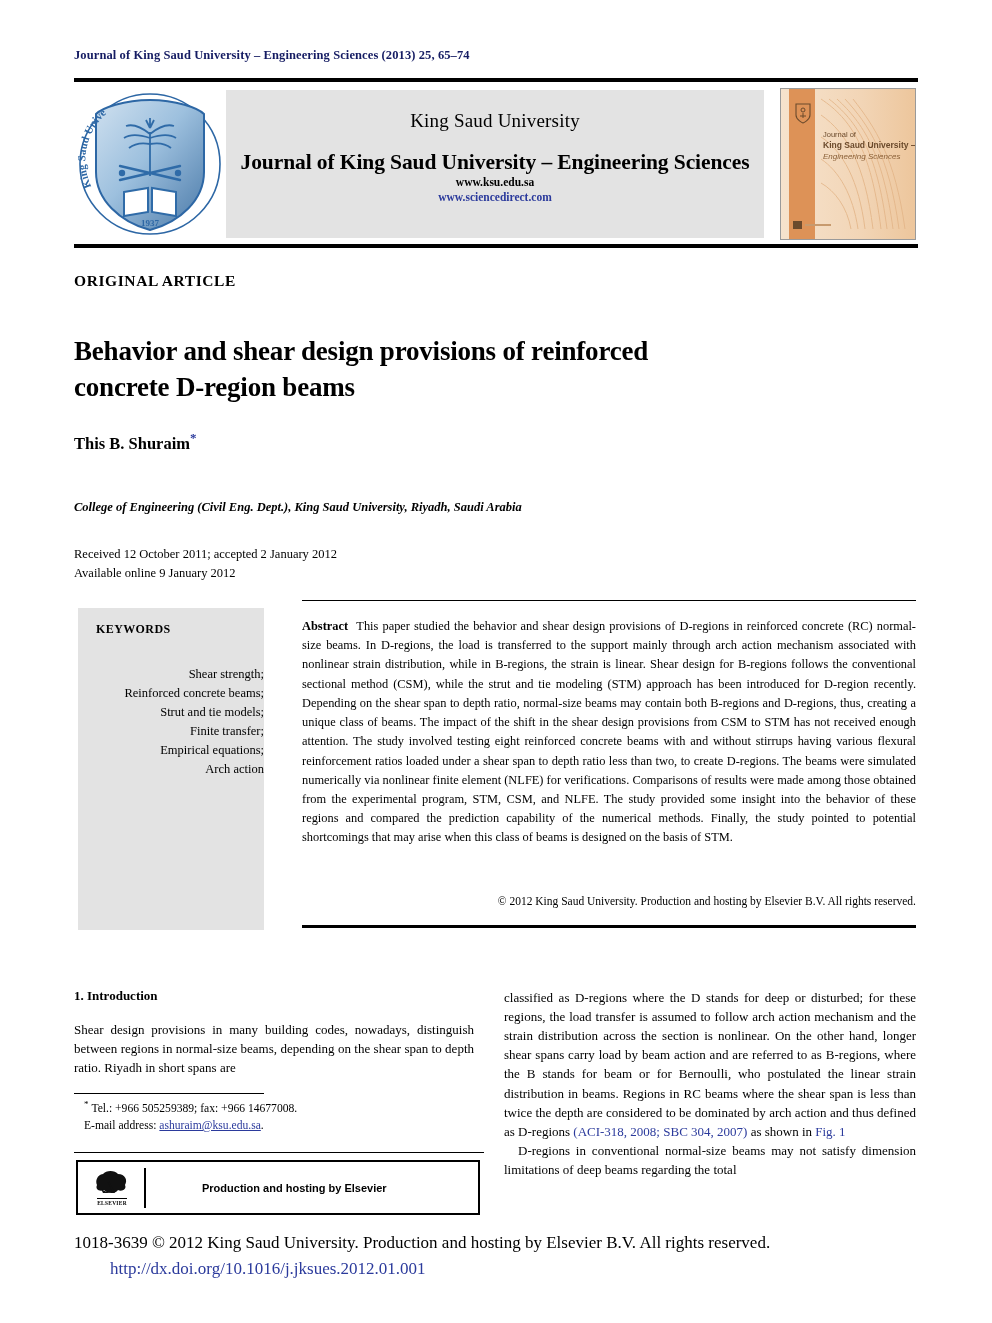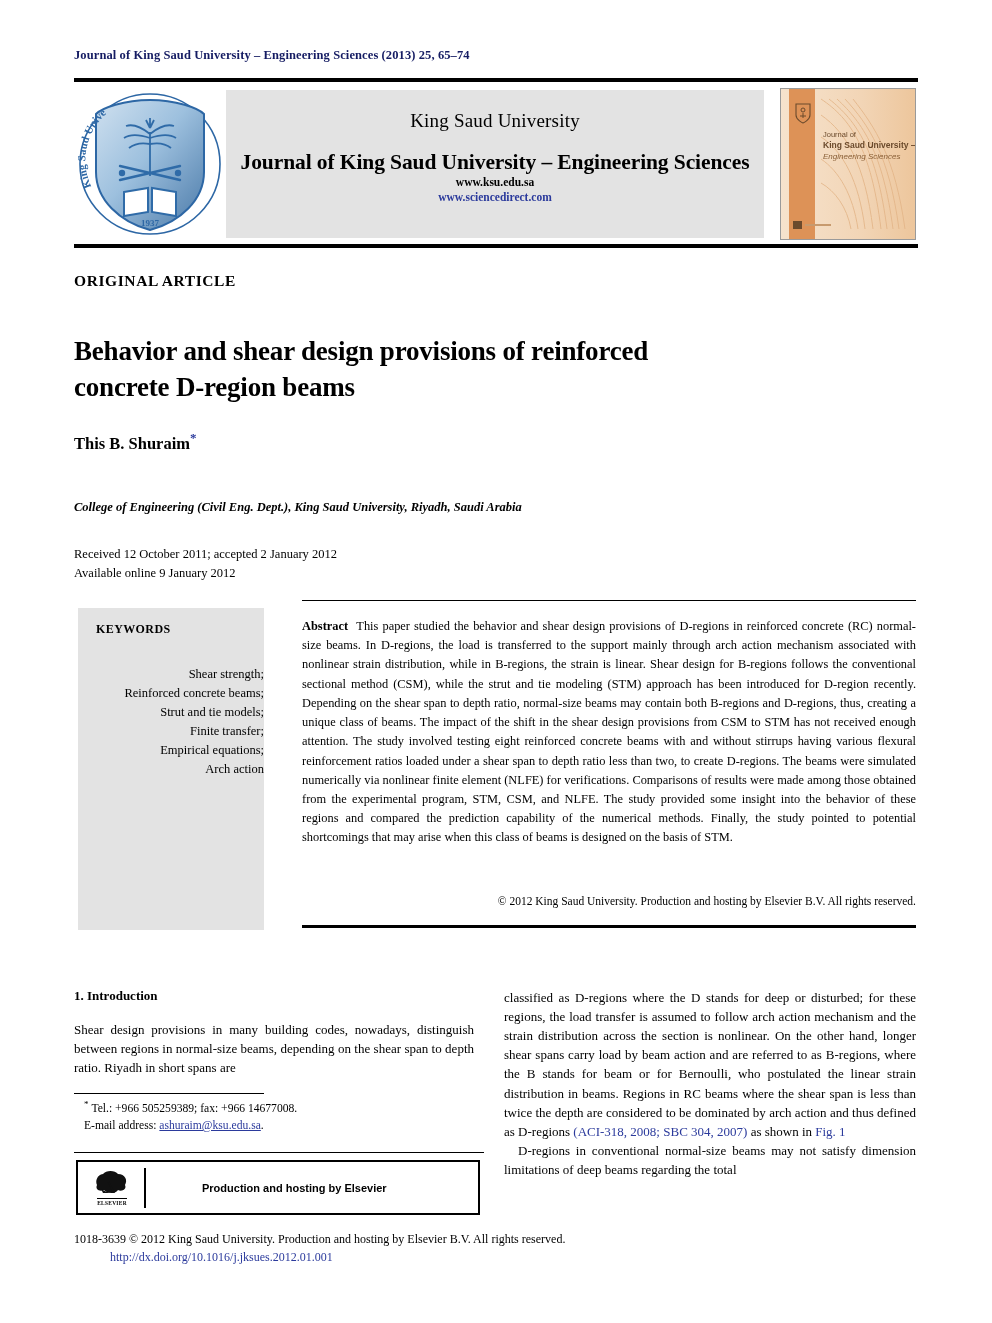--- a/index.html
+++ b/index.html
@@ -297,21 +297,21 @@
     font-weight: bold;
     padding-left: 40px;
   }
 
   
   .footer {
     position: absolute;
     left: 0;
     top: 1230px;
     width: 700px;
-    font-size: 12px;
+    font-size: 17px;
     line-height: 1.5;
   }
   .footer .doi { color: #2b3a9c; padding-left: 36px; }
 </style>
 </head>
 <body>
 
 <div class="page">
   <div class="content">
 

